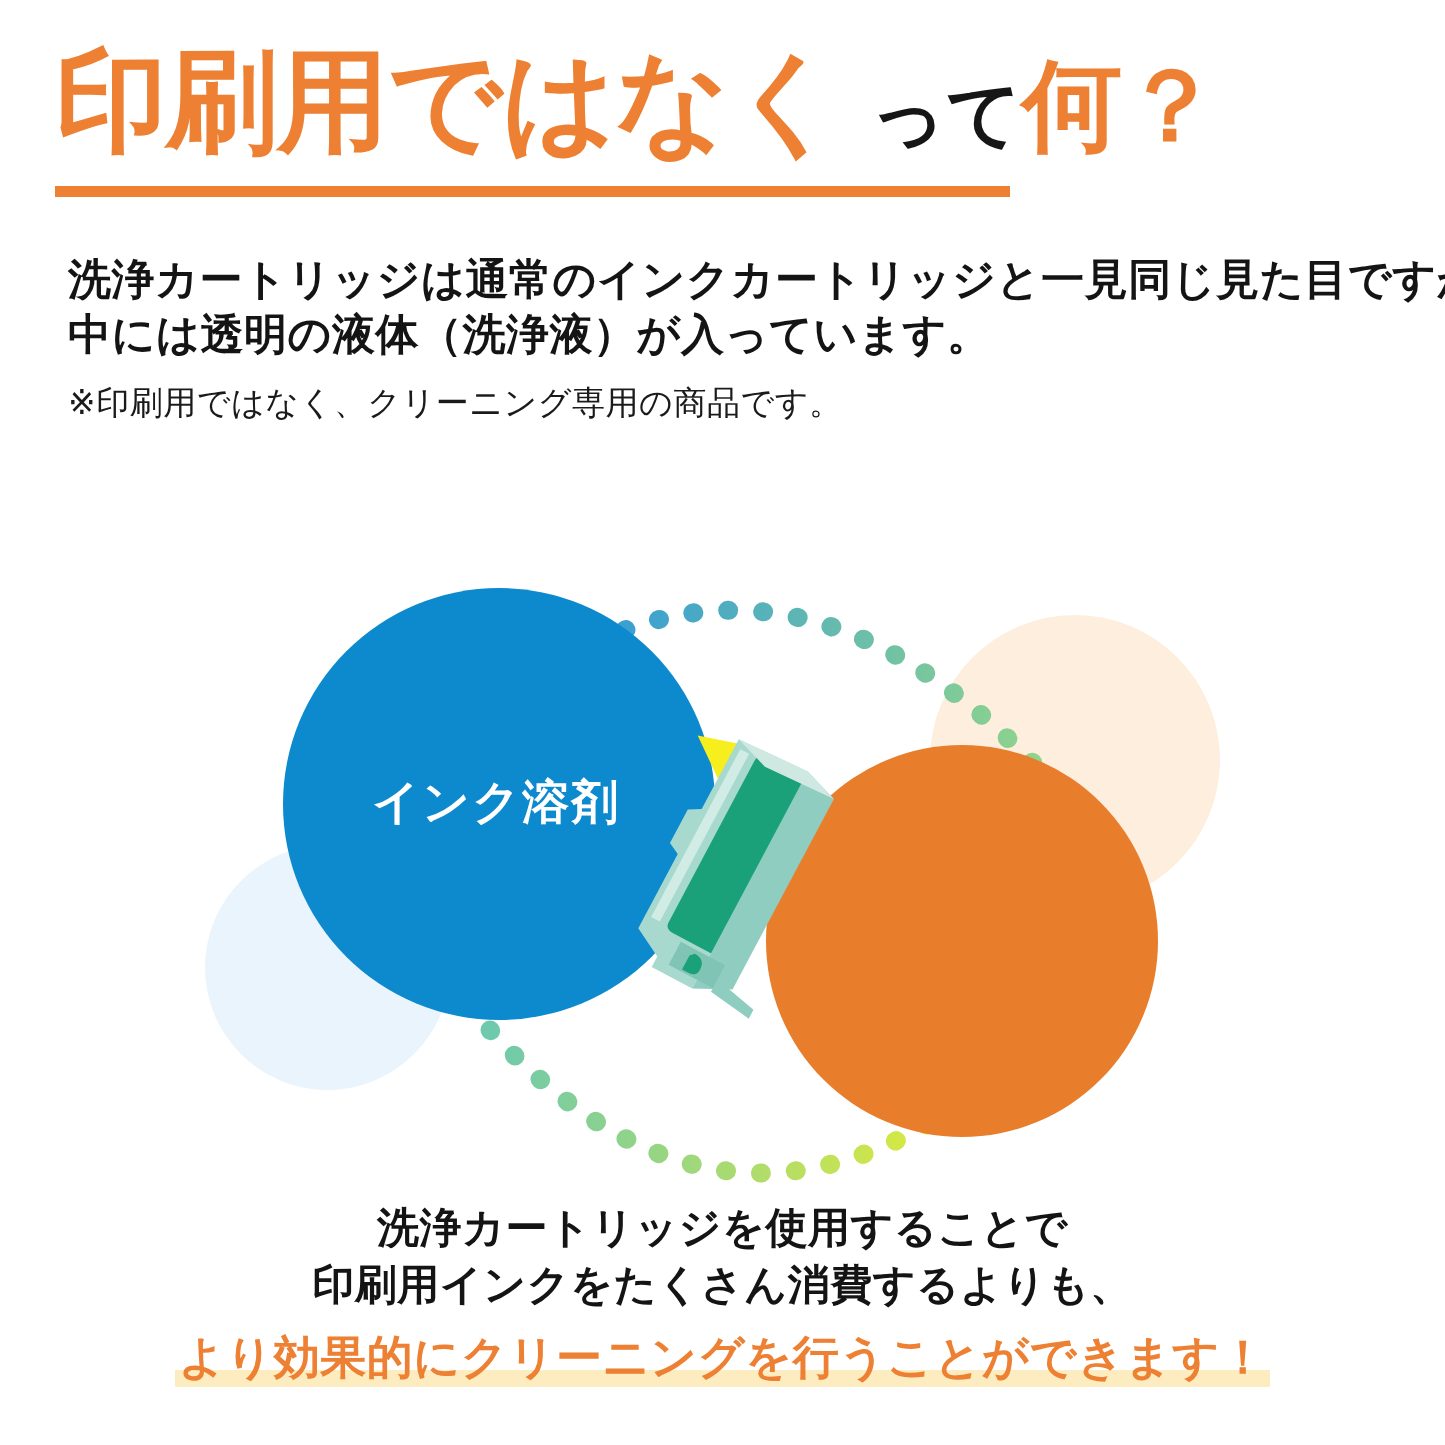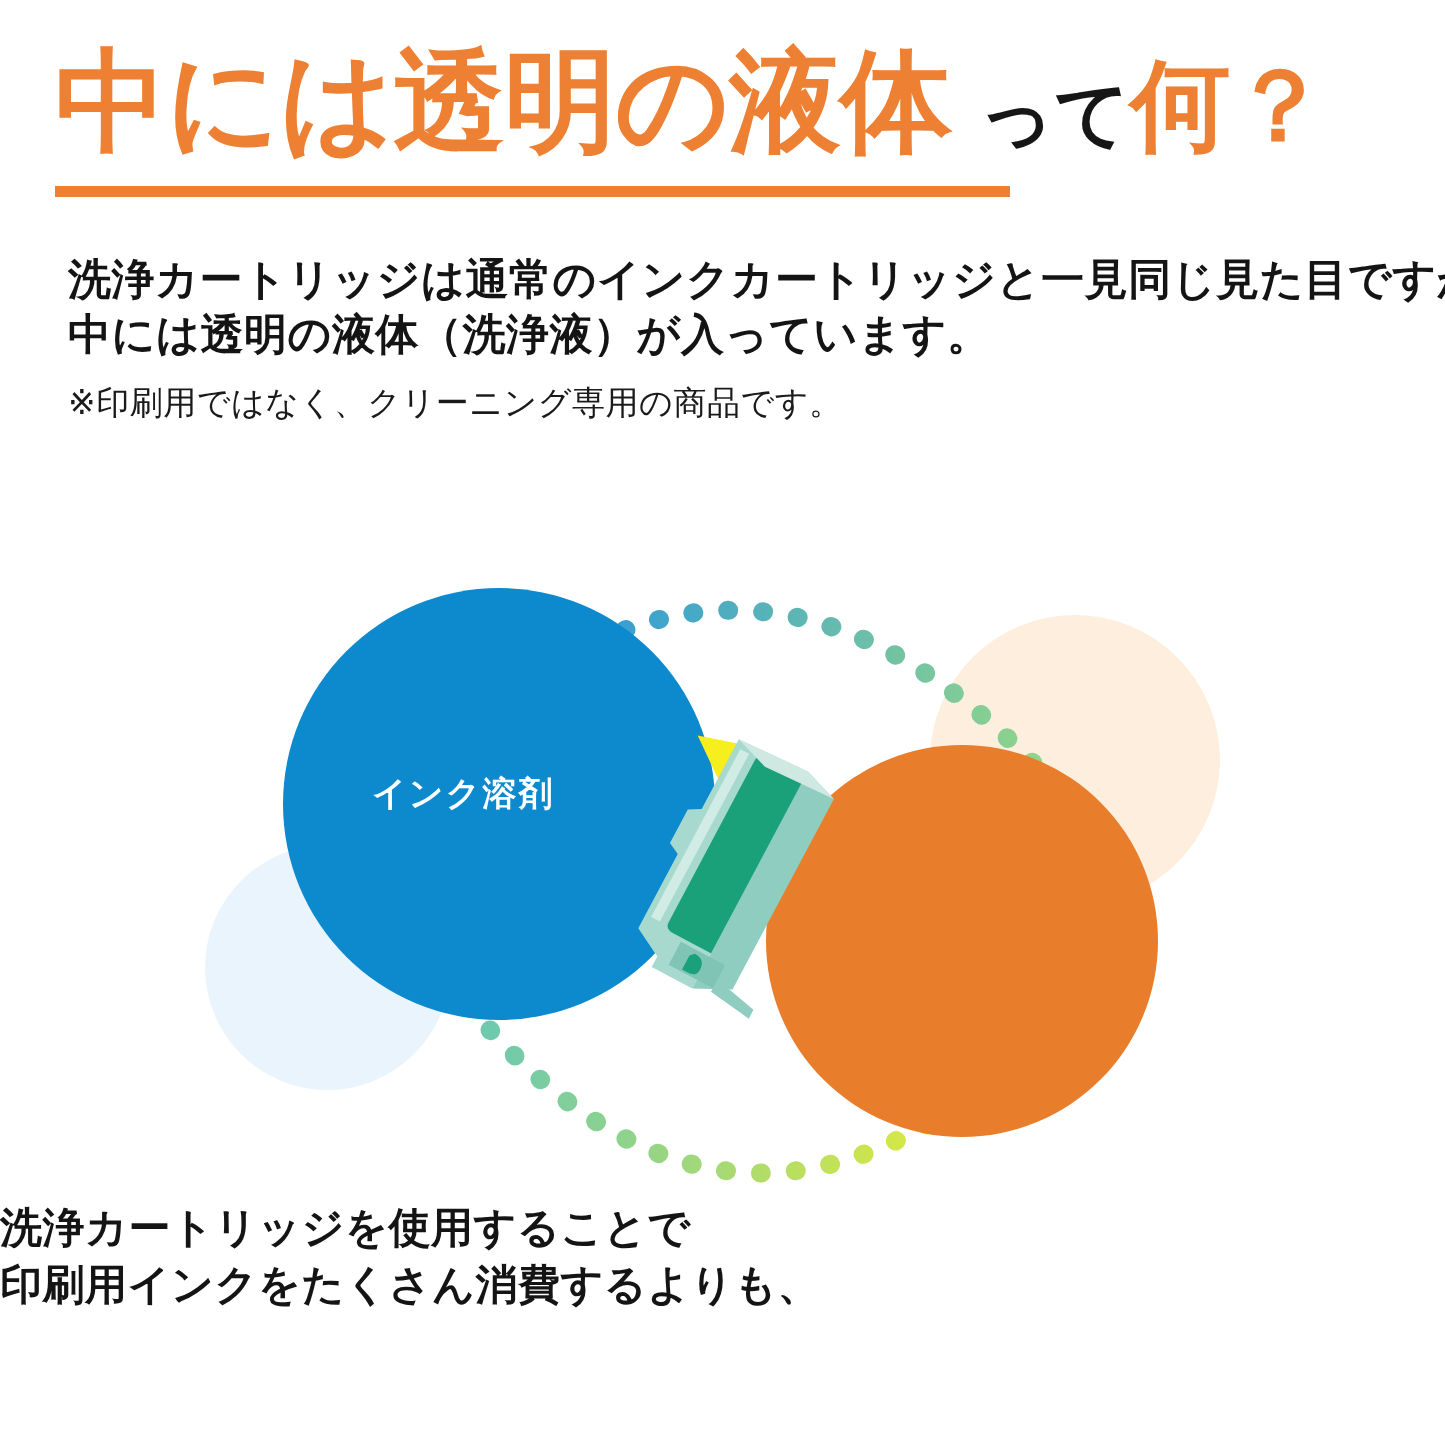--- a/index.html
+++ b/index.html
@@ -45,52 +45,52 @@
   }
 
   
   .illo{position:absolute;left:0;top:560px;width:1445px;height:640px;}
   .circ{position:absolute;border-radius:50%;}
   .pale-blue{left:205px;top:285px;width:245px;height:245px;background:#eaf4fc;}
   .pale-cream{left:930px;top:55px;width:290px;height:290px;background:#fdeede;}
   .blue{left:283px;top:28px;width:432px;height:432px;background:#0d89ce;}
   .orange{left:766px;top:185px;width:392px;height:392px;background:#e87e2c;}
   .circ-label{
-    position:absolute;color:#ffffff;font-weight:700;font-size:34px;
+    position:absolute;color:#ffffff;font-weight:700;font-size:47px;
     white-space:nowrap;letter-spacing:2px;
   }
   .label-ink{left:372px;top:211px;}
   .label-surf{left:846px;top:365px;}
 
   .arcs{position:absolute;left:0;top:0;width:1445px;height:640px;}
 
   .cart{position:absolute;left:600px;top:175px;width:300px;height:290px;}
 
   
-  .bottom{position:absolute;left:0;top:1200px;width:1445px;}
+  .bottom{position:absolute;left:0;top:1200px;width:1445px;text-align:center;}
   .b-line{
     font-size:42px;line-height:1.35;font-weight:700;color:#141414;
     letter-spacing:0.5px;white-space:nowrap;
   }
   .b-accent{
     font-size:46px;font-weight:700;color:#ed8032;letter-spacing:0.5px;
     white-space:nowrap;margin-top:14px;
   }
   .b-accent span.hl{
     background:linear-gradient(to top,#fcecbf 0,#fcecbf 30%,rgba(252,236,191,0) 30%);
     padding:0 4px 4px 4px;
   }
 </style>
 </head>
 <body>
 
 <div class="page">
 
   <div class="title-wrap">
-    <div class="title"><span class="t-orange">中には透明の液体</span><span class="t-black">って</span><span class="t-q">何？</span></div>
+    <div class="title"><span class="t-orange">印刷用ではなく</span><span class="t-black">って</span><span class="t-q">何？</span></div>
   </div>
   <div class="title-rule"></div>
 
   <div class="body-block">
     <div class="lead">洗浄カートリッジは通常のインクカートリッジと一見同じ見た目ですが、</div>
     <div class="lead">中には透明の液体（洗浄液）が入っています。</div>
     <div class="note">※印刷用ではなく、クリーニング専用の商品です。</div>
   </div>
 
 
@@ -139,15 +139,16 @@
         <rect x="80" y="34" width="10" height="190" fill="#d8efe8" opacity="0.85"></rect>
       </g>
     </svg>
 
     <div class="circ-label label-ink">インク溶剤</div>
   </div>
 
   <div class="bottom">
     <div class="b-line">洗浄カートリッジを使用することで</div>
     <div class="b-line">印刷用インクをたくさん消費するよりも、</div>
+    <div class="b-accent"><span class="hl">より効果的にクリーニングを行うことができます！</span></div>
   </div>
 
 </div>
 
 </body></html>

